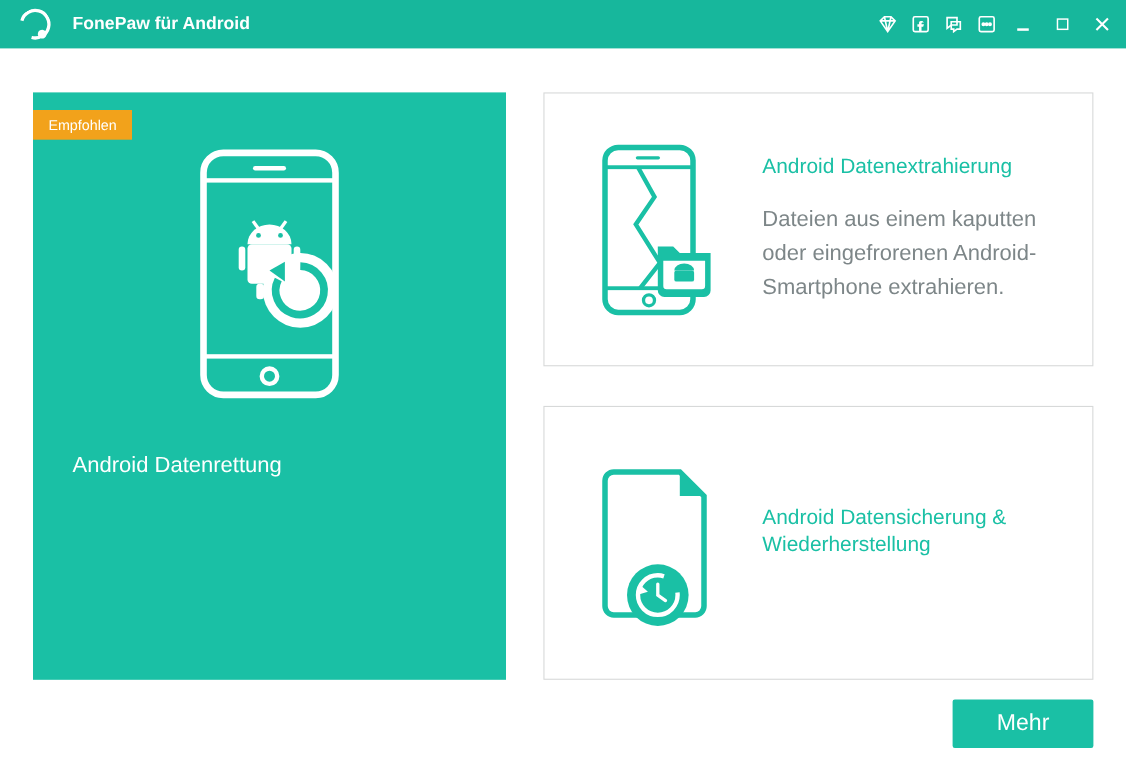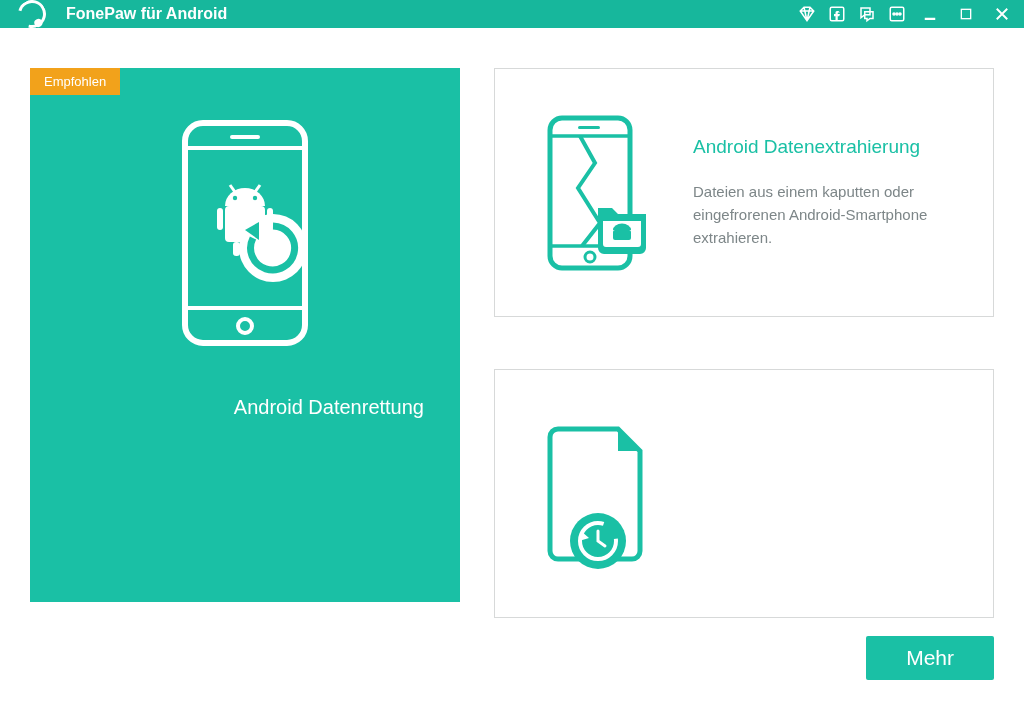--- a/index.html
+++ b/index.html
@@ -26,37 +26,37 @@
 
   .content {
     flex: 1; padding: 40px 30px 22px 30px; display: flex; flex-direction: column;
   }
   .cards-row { flex: 1; display: flex; gap: 34px; }
   .main-card {
     position: relative; width: 430px; height: 534px; background: #1ac0a5;
     color: #ffffff; padding: 0; cursor: pointer;
   }
   .badge {
-    position: absolute; top: 0; left: 0; background: #f2a21b; color: #ffffff;
+    position: absolute; top: 16px; left: 0; background: #f2a21b; color: #ffffff;
     font-size: 13px; padding: 6px 14px;
   }
   .main-illus { height: 300px; display:flex; align-items:center; justify-content:center; padding-top: 30px; }
-  .main-text { padding: 28px 36px 0 36px; text-align: right; }
+  .main-text { padding: 28px 36px 0 36px; }
   .main-title { font-size: 20px; font-weight: 500; margin-bottom: 18px; }
   .main-desc { font-size: 15px; line-height: 1.55; }
 
-  .right-col { flex: 1; display: flex; flex-direction: column; gap: 52px; width: 470px; }
+  .right-col { flex: 1; display: flex; flex-direction: column; gap: 36px; width: 470px; }
   .sec-card {
     border: 1px solid #d7d9d9; height: 249px; display: flex; align-items: center;
     padding: 0 28px 0 20px; gap: 18px; cursor: pointer;
   }
   .sec-illus { width: 160px; height: 170px; display:flex; align-items:center; justify-content:center; flex-shrink:0; }
   .sec-text { flex: 1; }
   .sec-title { color: #1ac0a5; font-size: 19px; font-weight: 500; margin-bottom: 20px; line-height:1.3; }
-  .sec-desc { color: #7d8688; font-size: 15px; line-height: 1.55; }
+  .sec-desc { color: #7d8688; font-size: 20px; line-height: 1.55; }
 
   .footer { margin-top: 18px; display:flex; justify-content:flex-end; }
   .more-btn {
     background: #1ac0a5; color: #ffffff; border: none; padding: 10px 40px;
     font-size: 21px; cursor: pointer; border-radius: 2px;
   }
 </style>
 </head>
 <body>
 
@@ -180,20 +180,21 @@
               <path d="M98 20 v22 h22 z" fill="#1ac0a5"></path>
               <g transform="translate(58,112)">
                 <circle cx="20" cy="20" r="28" fill="#1ac0a5"></circle>
                 <circle cx="20" cy="20" r="18" fill="none" stroke="#ffffff" stroke-width="4" stroke-dasharray="90 20"></circle>
                 <path d="M3 10 l-2 10 l10 -3 z" fill="#ffffff"></path>
                 <path d="M20 10 v10 l7 5" fill="none" stroke="#ffffff" stroke-width="3" stroke-linecap="round"></path>
               </g>
             </svg>
           </div>
           <div class="sec-text">
+            <div class="sec-title">Android Datensicherung &amp; Wiederherstellung</div>
           </div>
         </div>
 
       </div>
     </div>
 
     <div class="footer">
       <button class="more-btn">Mehr</button>
     </div>
   </div>

